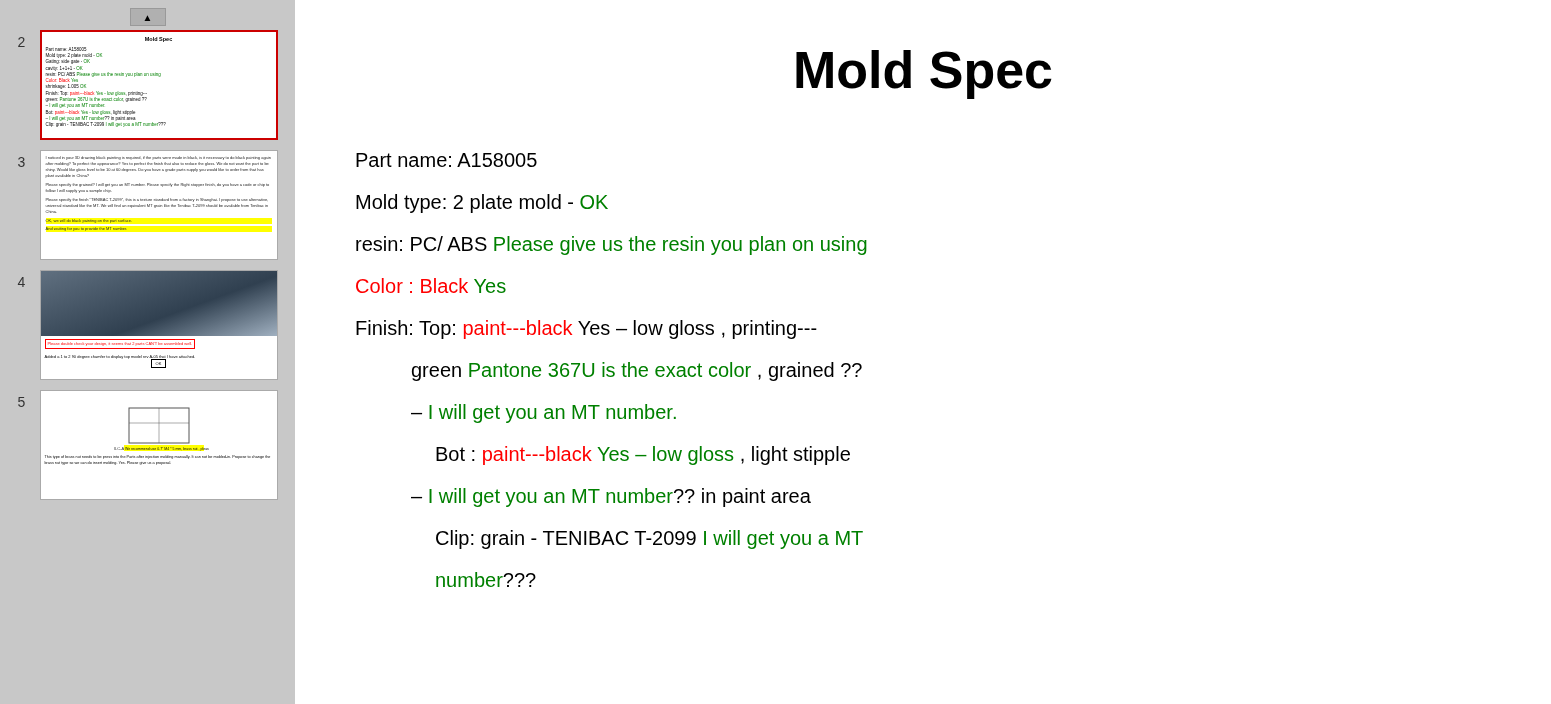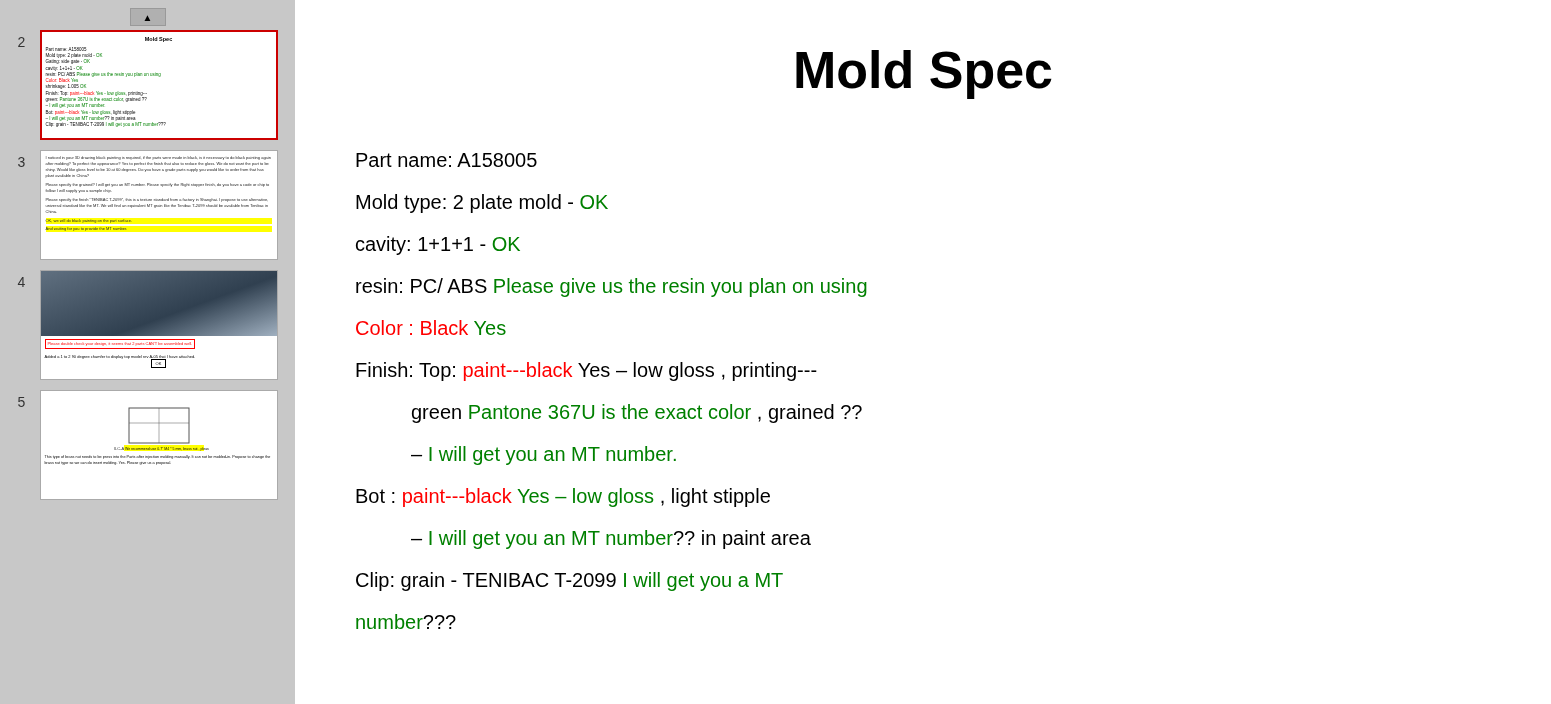--- a/index.html
+++ b/index.html
@@ -162,20 +162,21 @@
 
     .content-body p {
       margin-bottom: 2px;
     }
 
     .indent1 {
       margin-left: 56px;
     }
 
     .indent2 {
+      margin-left: 80px;
     }
 
     .green { color: green; }
     .red { color: red; text-align: center; }
 
     
     .sidebar::-webkit-scrollbar {
       width: 8px;
     }
     .sidebar::-webkit-scrollbar-track {
@@ -268,21 +269,20 @@
 <div class="main-content">
   <h1 class="page-title">Mold Spec</h1>
 
   <div class="content-body">
 
     <p>Part name: A158005</p>
 
     <p>Mold type:  2 plate mold - <span class="green">OK</span></p>
 
 
-    <p>cavity: 1+1+1 - <span class="green">OK</span></p>
 
     <p>resin: PC/ ABS <span class="green">Please give us the resin you plan on using</span></p>
 
     <p><span class="red">Color : Black</span> <span class="green">Yes</span></p>
 
 
     <p>Finish:    Top: <span class="red">paint---black</span> Yes – low gloss ,  printing---</p>
 
     <p class="indent1">green <span class="green">Pantone 367U is the exact color</span> , grained ??</p>
 

